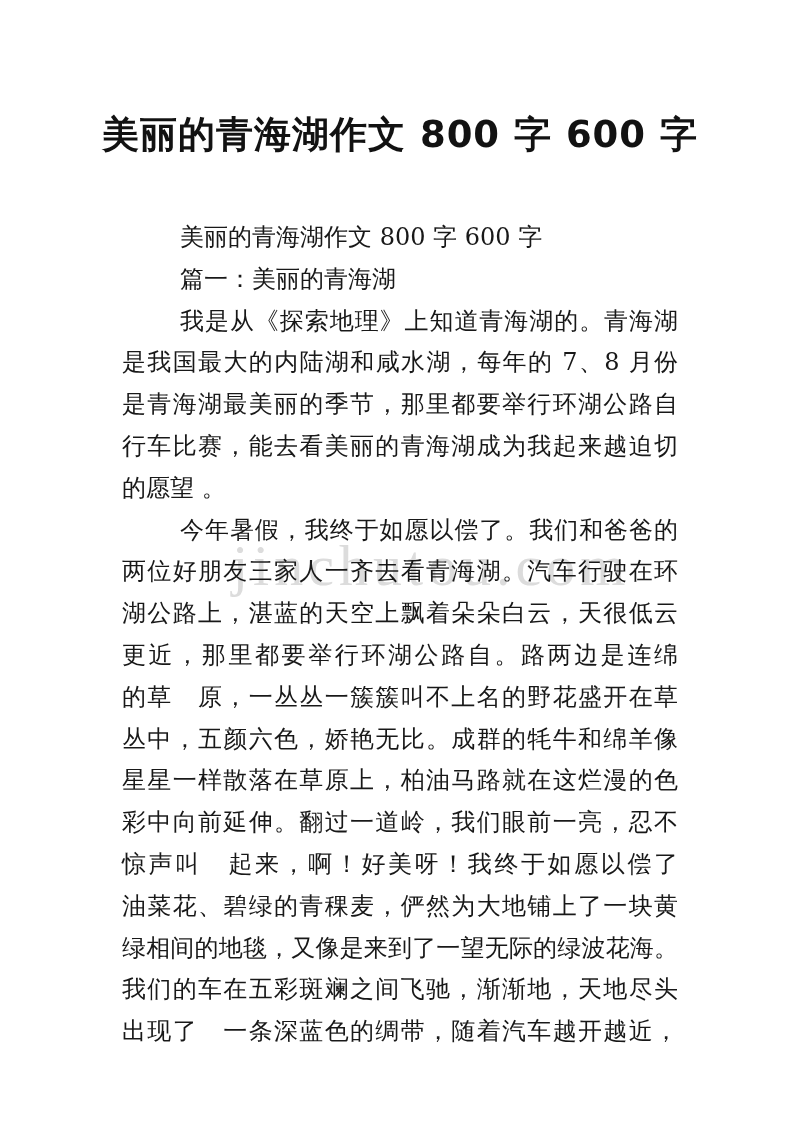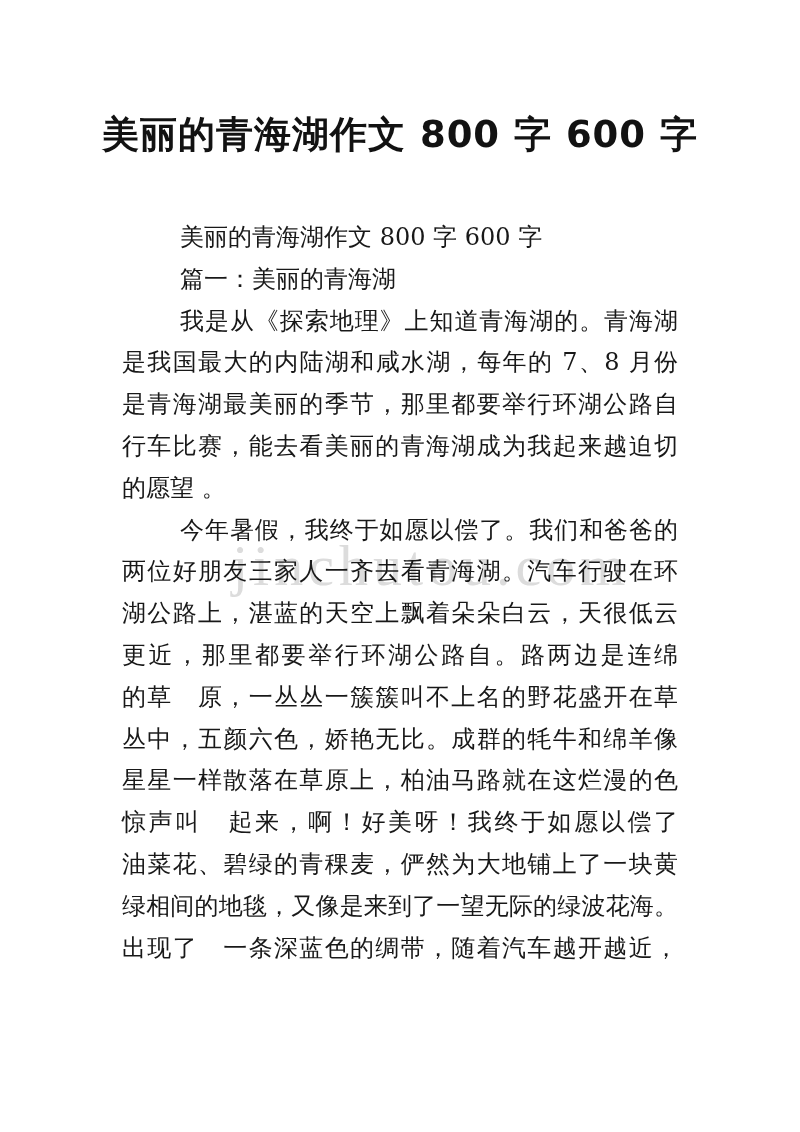--- a/index.html
+++ b/index.html
@@ -92,19 +92,21 @@
     <div class="line">是青海湖最美丽的季节，那里都要举行环湖公路自</div>
     <div class="line">行车比赛，能去看美丽的青海湖成为我起来越迫切</div>
     <div class="line short">的愿望 。</div>
     <div class="line indent">今年暑假，我终于如愿以偿了。我们和爸爸的</div>
     <div class="line">两位好朋友三家人一齐去看青海湖。汽车行驶在环</div>
     <div class="line">湖公路上，湛蓝的天空上飘着朵朵白云，天很低云</div>
     <div class="line">更近，那里都要举行环湖公路自。路两边是连绵</div>
     <div class="line"><span>的草　原，一</span><span class="underline">丛丛</span><span>一簇簇叫不上名的野花盛开在草</span></div>
     <div class="line">丛中，五颜六色，娇艳无比。成群的牦牛和绵羊像</div>
     <div class="line">星星一样散落在草原上，柏油马路就在这烂漫的色</div>
+    <div class="line">彩中向前延伸。翻过一道岭，我们眼前一亮，忍不</div>
     <div class="line">惊声叫　起来，啊！好美呀！我终于如愿以偿了</div>
     <div class="line">油菜花、碧绿的青稞麦，俨然为大地铺上了一块黄</div>
     <div class="line">绿相间的地毯，又像是来到了一望无际的绿波花海。</div>
+    <div class="line">我们的车在五彩斑斓之间飞驰，渐渐地，天地尽头</div>
     <div class="line">出现了　一条深蓝色的绸带，随着汽车越开越近，</div>
   </div>
 
 </div>
 
 </body></html>

